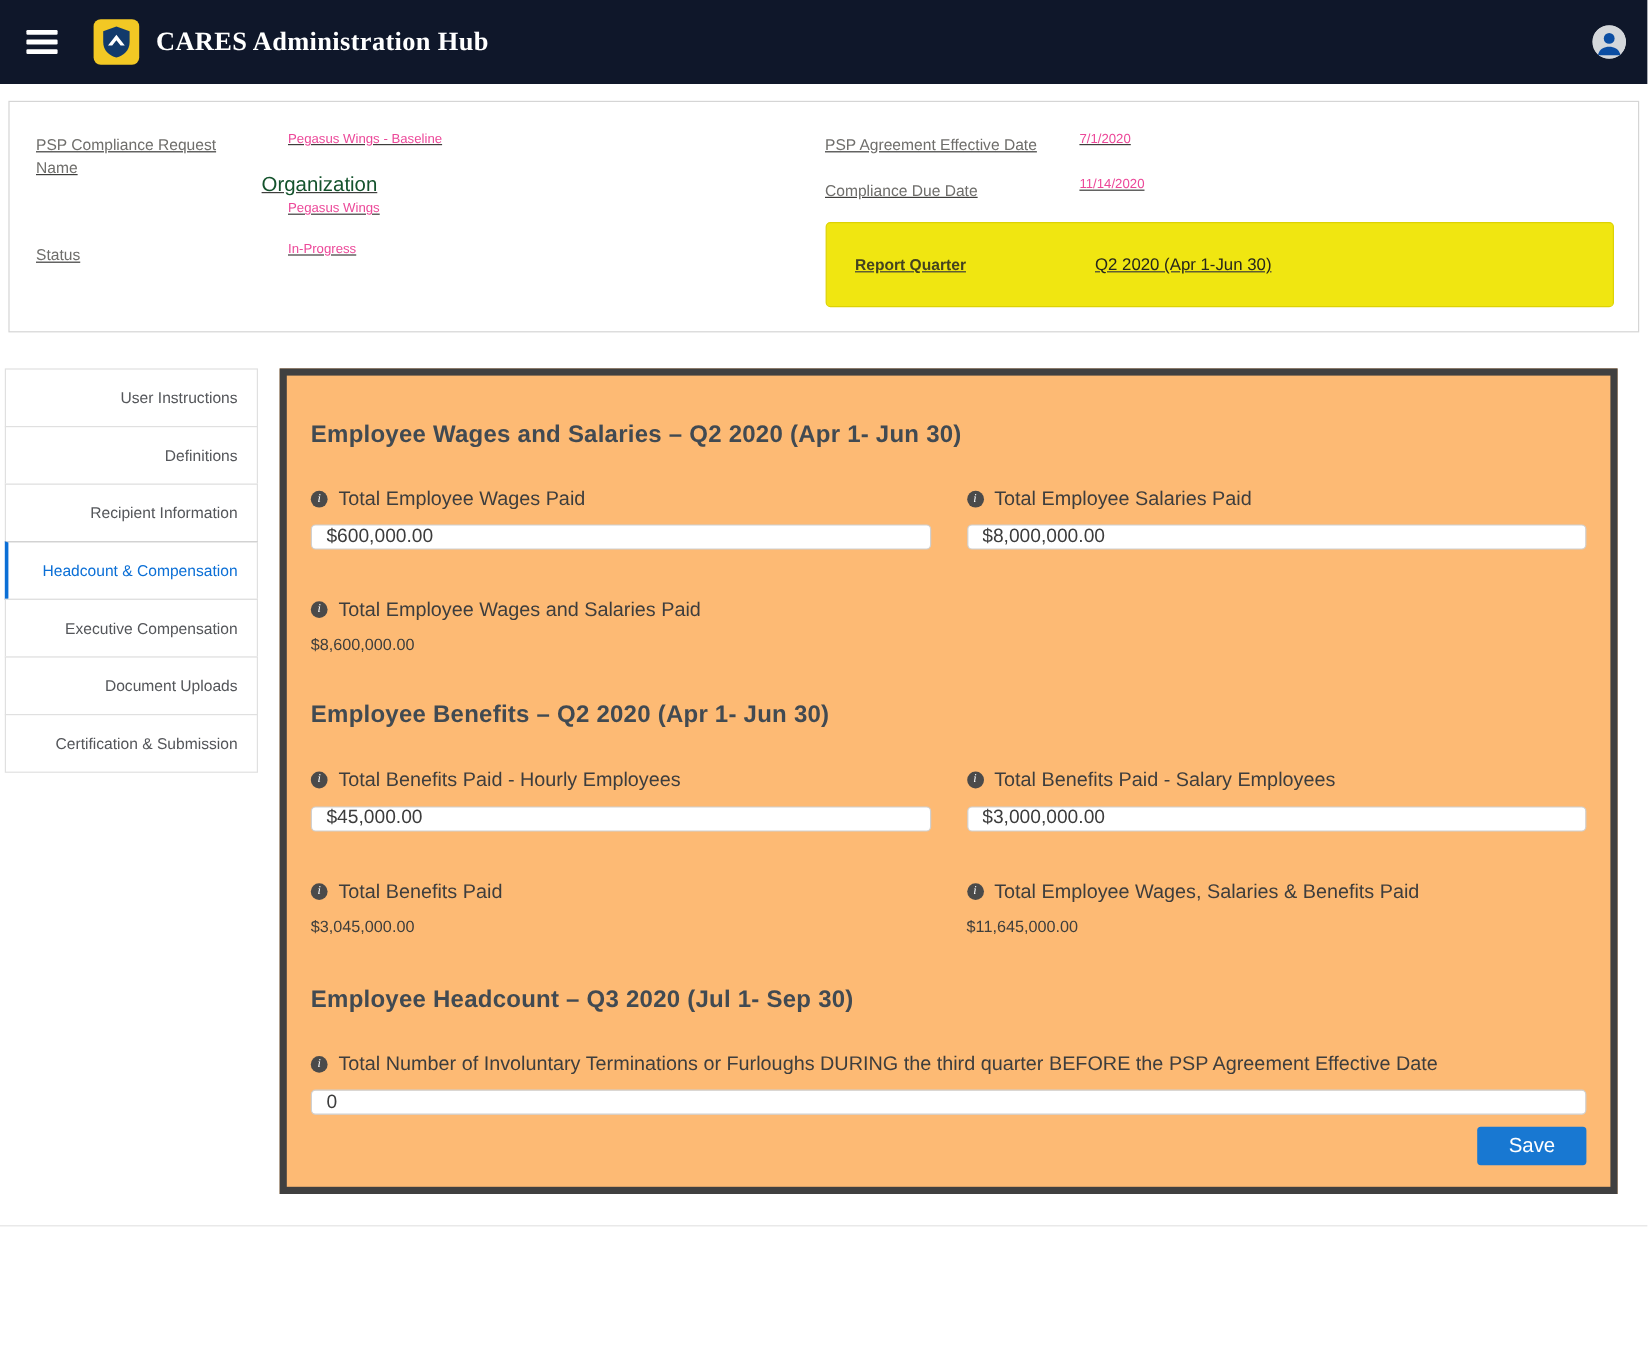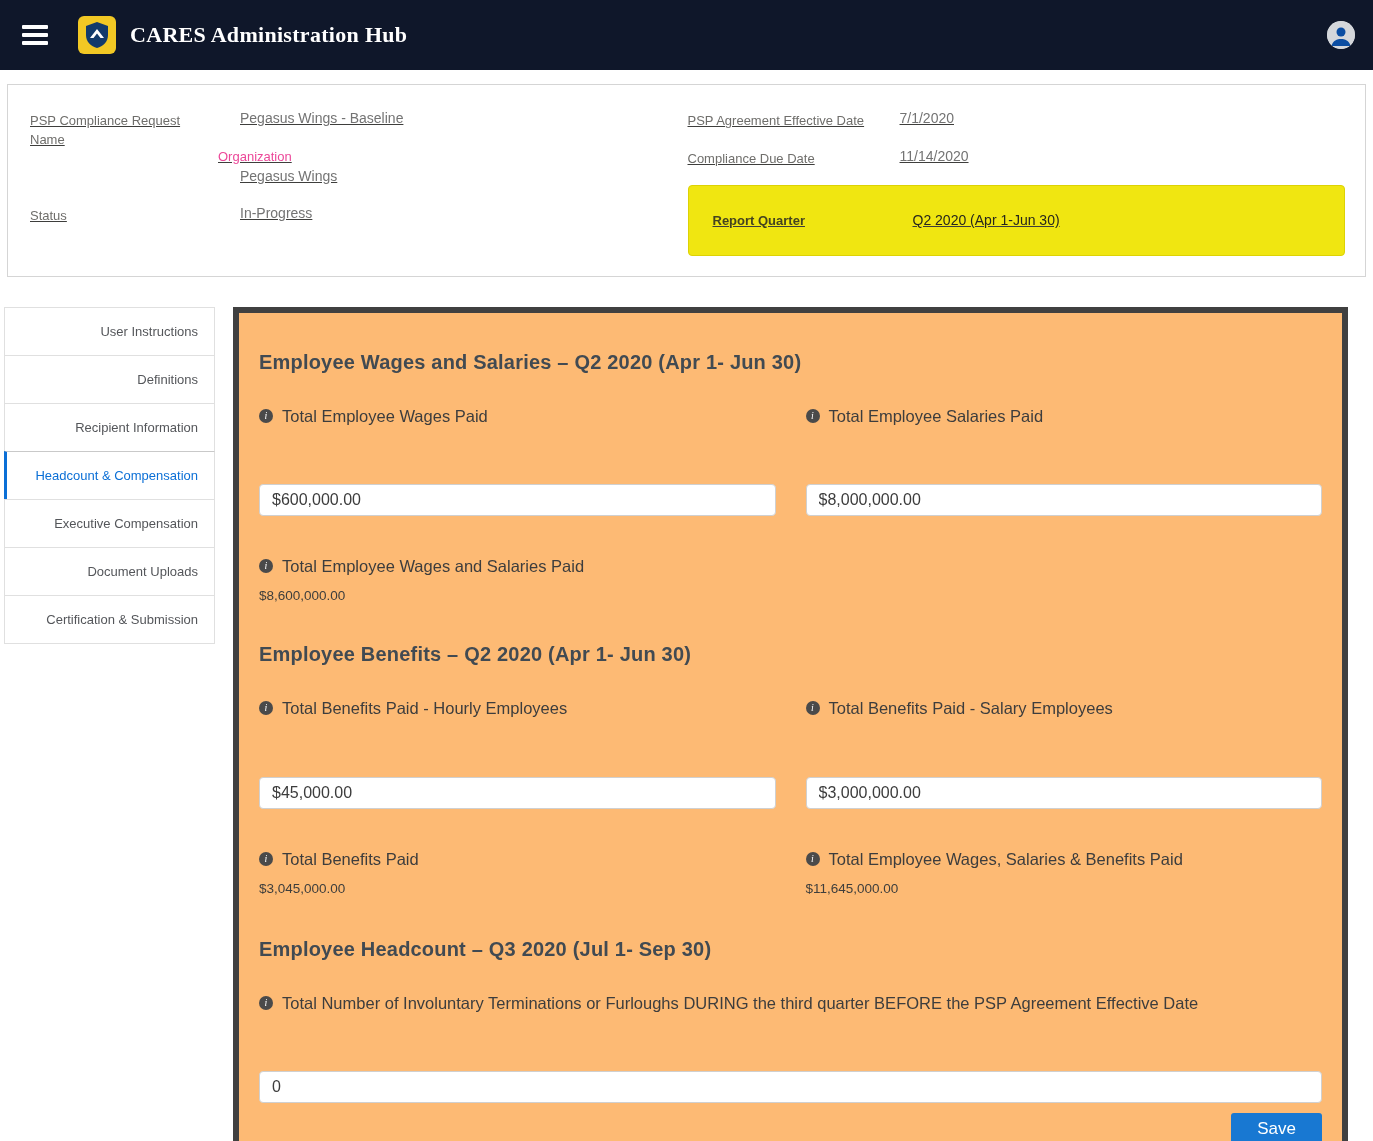--- a/index.html
+++ b/index.html
@@ -69,22 +69,22 @@
   .info-row { display: flex; margin-bottom: 18px; }
   .info-label {
     width: 178px;
     min-width: 178px;
     color: #6f6e6b;
     font-size: 13px;
     line-height: 1.45;
     padding-top: 3px;
   }
   .info-valcol { padding-left: 32px; }
-  .info-value { color: #737373; font-size: 14px; line-height: 1.4; }
-  .info-sublabel { color: #ec4899; font-size: 13px; margin: 20px 0 3px -22px; }
+  .info-value { color: #ec4899; font-size: 11px; line-height: 1.4; }
+  .info-sublabel { color: #14532d; font-size: 17px; margin: 20px 0 3px -22px; }
   .info-right .info-label { width: 212px; min-width: 212px; }
   .info-right .info-row { margin-bottom: 16px; }
   .report-quarter {
     margin-top: 10px;
     background: #f0e611;
     border: 1px solid #ddd204;
     border-radius: 4px;
     height: 71px;
     display: flex;
     align-items: center;
@@ -168,30 +168,29 @@
   }
   .info-icon::before {
     content: "i";
     font-family: "Liberation Serif", serif;
     font-style: italic;
     font-size: 10px;
     line-height: 1;
   }
   .text-input {
     width: 100%;
-    height: 32px;
+    height: 21px;
     border: 1px solid #d0d0d0;
     border-radius: 4px;
     background: #ffffff;
     padding: 0 12px;
     font-family: "Liberation Sans", sans-serif;
     font-size: 16px;
     color: #3c3c3c;
     outline: none;
-    margin-top: 47px;
   }
   .readonly-block { margin-bottom: 40px; }
   .readonly-value { font-size: 13.5px; color: #3e3e3c; margin: 8px 0 0 0; }
   .wide-field { margin-bottom: 10px; }
   .save-row { display: flex; justify-content: flex-end; margin-top: 10px; }
   .save-btn {
     background: #1878d2;
     color: #ffffff;
     border: none;
     border-radius: 3px;

